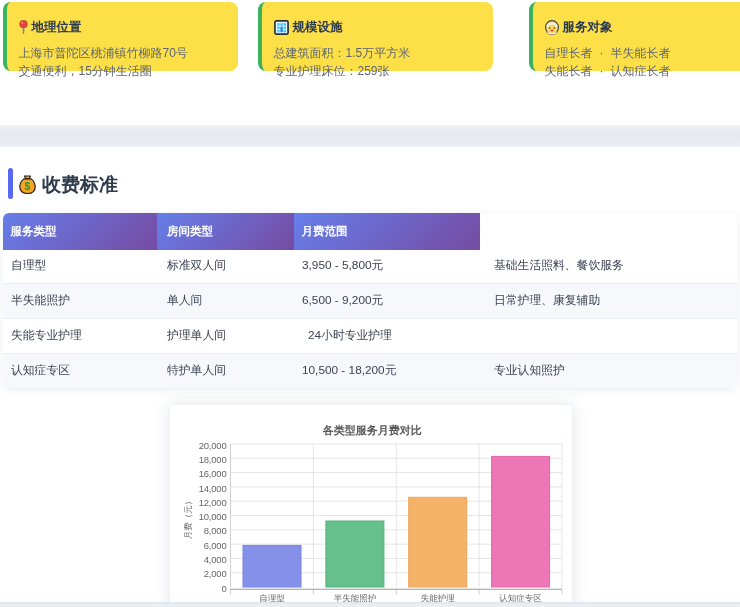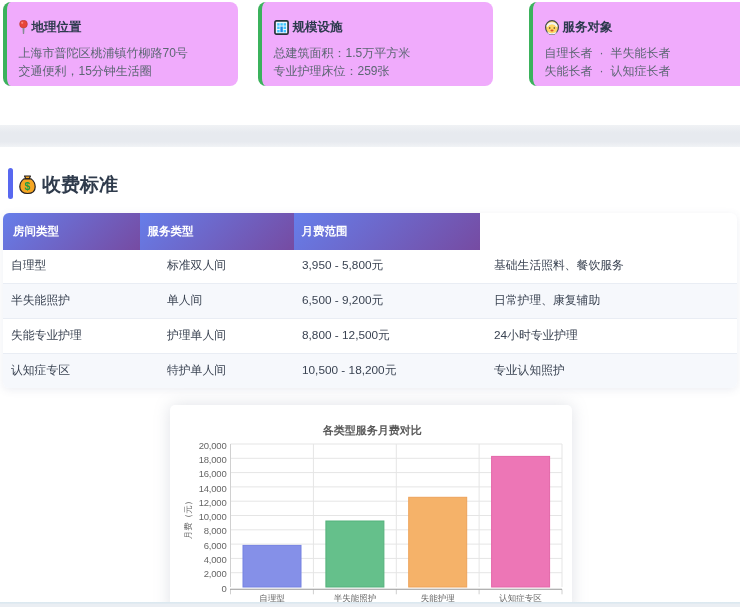--- a/index.html
+++ b/index.html
@@ -1,22 +1,22 @@
 <!DOCTYPE html>
 <html><head>
 <meta charset="utf-8">
 <style>
   * { margin:0; padding:0; box-sizing:border-box; }
   html,body { width:740px; height:607px; overflow:hidden; background:#fff;
     font-family:"Liberation Sans", sans-serif; }
   #page { position:relative; width:740px; height:607px; }
 
   
-  .card { position:absolute; top:2px; width:235px; height:84px;
-    background:#f0abfc; border-left:4px solid #3bb25c; border-radius:8px;
+  .card { position:absolute; top:2px; width:235px; height:69px;
+    background:#fde047; border-left:4px solid #3bb25c; border-radius:8px;
     padding:17px 10px 0 11.5px; }
   .card h3 { font-size:12.5px; font-weight:bold; color:#2c3a4d; line-height:16px;
     display:flex; align-items:center; }
   .card h3 .ic { display:inline-flex; margin-right:4px; }
   .card p { margin-top:8.5px; font-size:12px; color:#5c6673; line-height:18.2px; }
 
   
   .band { position:absolute; left:0; top:125px; width:740px; height:22px;
     background:linear-gradient(180deg,#f0f2f5 0%,#e7eaef 35%,#e7eaef 75%,#f1f3f6 100%); }
 
@@ -104,40 +104,39 @@
     <div class="bar"></div>
     <h2><svg width="17" height="21" viewBox="0 0 17 21">
           <path d="M5.5 1 h6 l-1.4 2.9 h-3.2 Z" fill="#f5a623" stroke="#231f20" stroke-width="1.1" stroke-linejoin="round"></path>
           <path d="M4.9 3.9 h7.2 C14.8 6 16.2 8.6 16.2 11.7 c0 4.3-3.1 6.8-7.7 6.8 s-7.7-2.5-7.7-6.8 C0.8 8.6 2.2 6 4.9 3.9 Z" fill="#f5a623" stroke="#231f20" stroke-width="1.2"></path>
           <text x="8.5" y="15.2" font-size="10.5" font-weight="bold" fill="#1f9d44" text-anchor="middle" font-family="Liberation Sans">$</text>
         </svg>收费标准</h2>
   </div>
 
   <div class="tbl">
     <div class="tr">
-      <div class="th c2">房间类型</div>
-        <div class="th c1">服务类型</div>
+      <div class="th c1">服务类型</div>
+        <div class="th c2">房间类型</div>
         <div class="th c3">月费范围</div>
     </div>
     <div class="tr row">
         <div class="td c1">自理型</div>
         <div class="td c2">标准双人间</div>
         <div class="td c3">3,950 - 5,800元</div>
         <div class="td c4">基础生活照料、餐饮服务</div>
       </div>
     <div class="tr row alt">
         <div class="td c1">半失能照护</div>
         <div class="td c2">单人间</div>
         <div class="td c3">6,500 - 9,200元</div>
         <div class="td c4">日常护理、康复辅助</div>
       </div>
     <div class="tr row">
         <div class="td c1">失能专业护理</div>
         <div class="td c2">护理单人间</div>
-        <div class="td c3">8,800 - 12,500元</div>
         <div class="td c4">24小时专业护理</div>
       </div>
     <div class="tr row alt">
         <div class="td c1">认知症专区</div>
         <div class="td c2">特护单人间</div>
         <div class="td c3">10,500 - 18,200元</div>
         <div class="td c4">专业认知照护</div>
       </div>
   </div>
 

